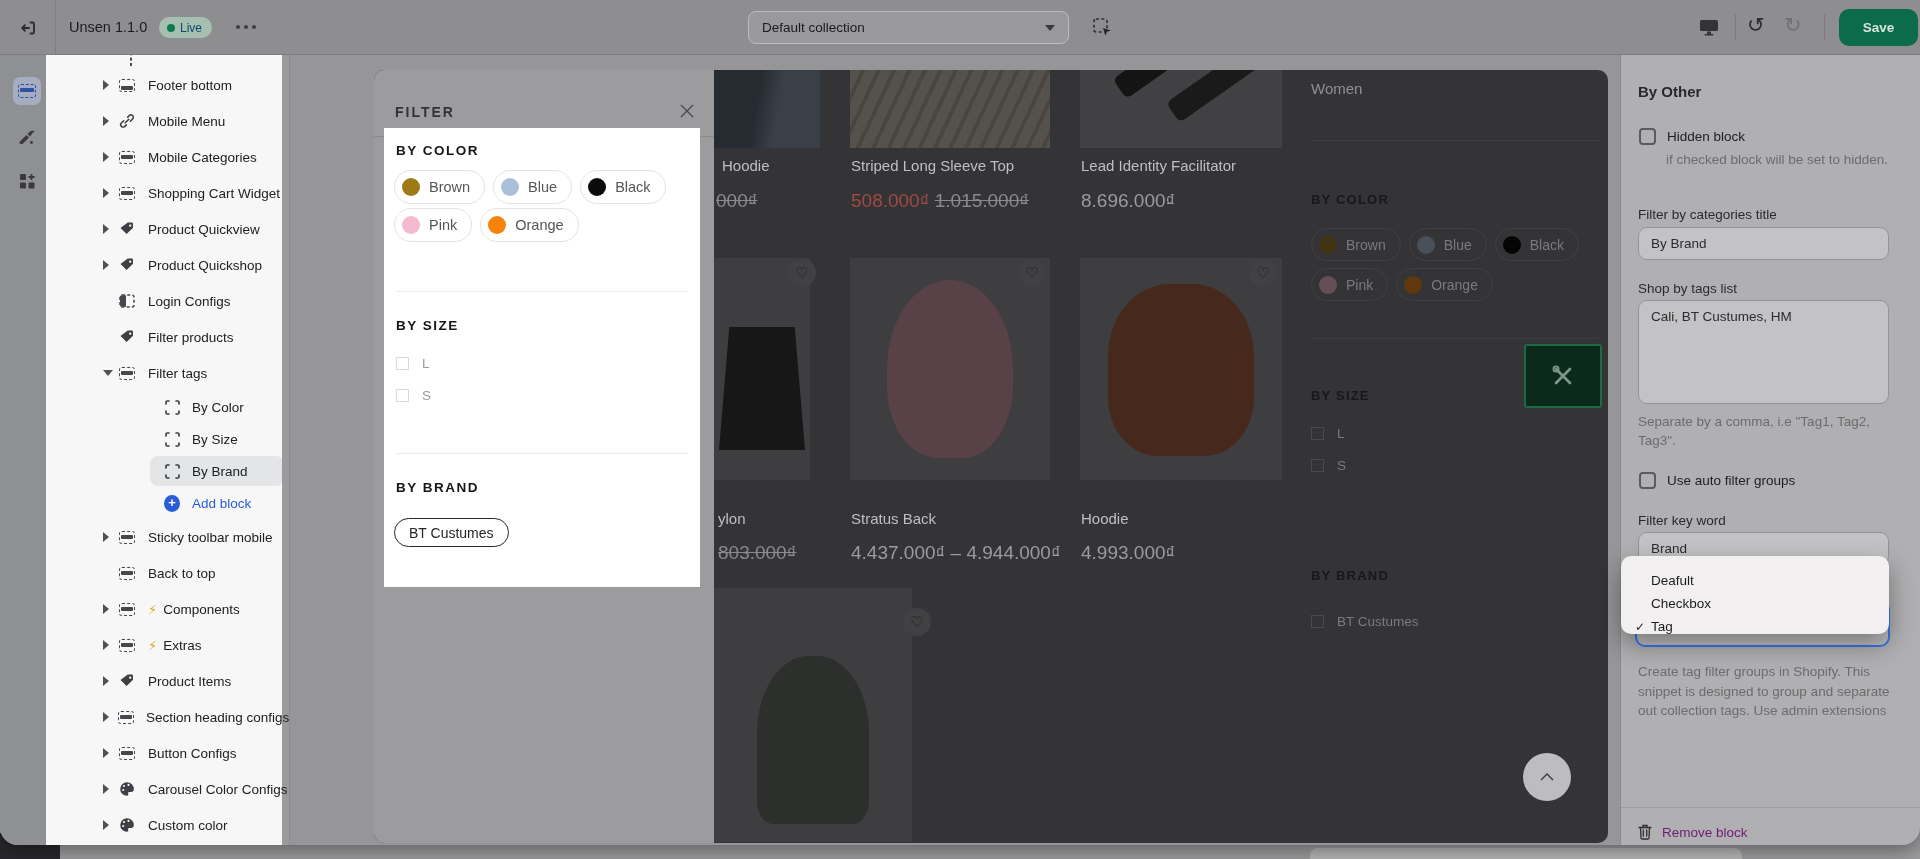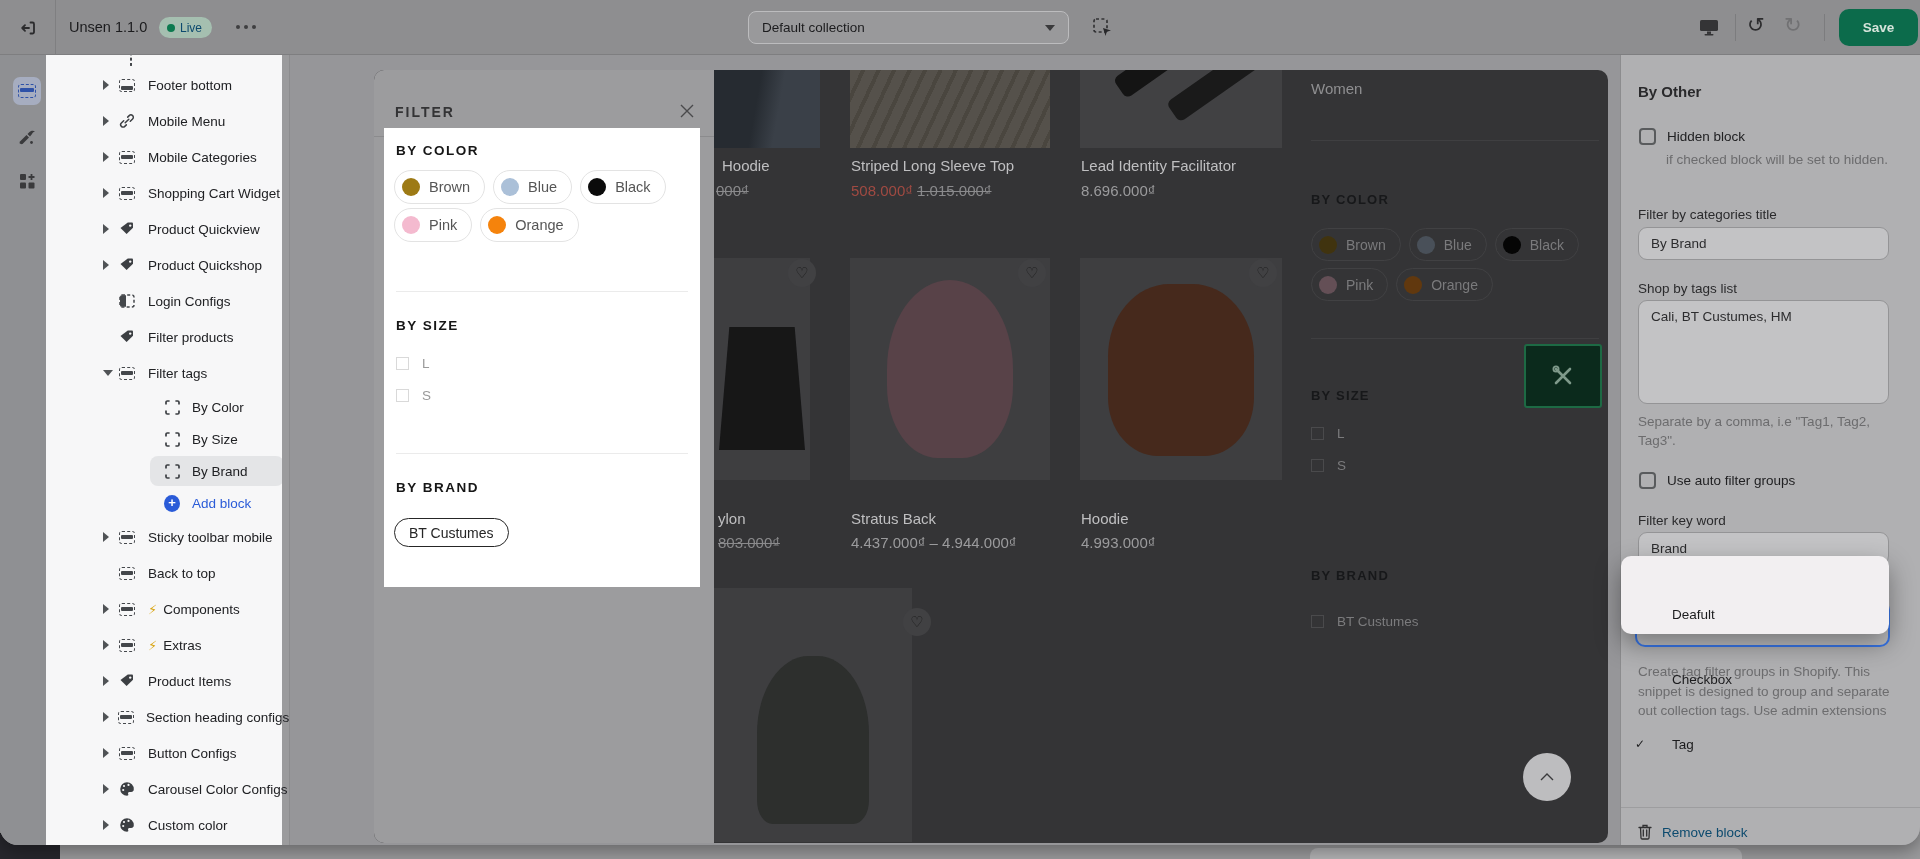--- a/index.html
+++ b/index.html
@@ -80,21 +80,21 @@
   .c-div { position:absolute; left:12px; right:12px; border-top:1px solid #ebebeb; }
   .ck-row { position:absolute; left:12px; display:flex; align-items:center; cursor:pointer; }
   .ck-box { width:13px; height:13px; border:1px solid #d9d9d9; background:#fff; }
   .ck-row .cl { margin-left:13px; font-size:13.5px; color:#9a9a9a; }
   .brand-chip { position:absolute; left:10px; height:29px; border:1.5px solid #262626; border-radius:15px; display:flex; align-items:center; padding:0 14px; font-size:14px; color:#262626; cursor:pointer; }
 
   
   .store { position:absolute; left:340px; top:0; width:894px; height:773px; }
   .img-tile { position:absolute; background:#3e3e40; display:flex; align-items:flex-end; justify-content:center; overflow:hidden; }
   .s-title { position:absolute; font-size:15px; color:#bfbfc1; white-space:nowrap; }
-  .s-price { position:absolute; font-size:15px; color:#9b9b9d; white-space:nowrap; }
+  .s-price { position:absolute; font-size:19px; color:#9b9b9d; white-space:nowrap;margin-top:8px; }
   .s-price .old { text-decoration:line-through; color:#8a8a8c; }
   .s-price .sale { color:#a04a42; }
   .heart { position:absolute; width:28px; height:28px; border-radius:50%; background:#414143; color:#1b1b1b; font-size:15px; display:flex; align-items:center; justify-content:center; cursor:pointer; font-family:"DejaVu Sans",sans-serif; }
 
   .art-jeans { background:linear-gradient(100deg,#262b31 40%,#3a4048 60%); }
   .art-striped { background:repeating-linear-gradient(115deg,#55514b 0 10px,#4a463f 10px 14px); }
   .art-strap { background:#414143; }
   .art-strap::after { content:''; width:150px; height:24px; background:#141414; transform:rotate(-35deg); margin-bottom:90px; border-radius:6px; box-shadow:30px 50px 0 #1a1a1a; }
   .art-tote::after { content:''; width:86px; height:150px; background:#171717; clip-path:polygon(12% 18%, 88% 18%, 100% 100%, 0 100%); margin-bottom:30px; }
   .art-bp-pink::after { content:''; width:126px; height:178px; background:#584248; border-radius:52% 52% 42% 42%; margin-bottom:22px; }
@@ -119,25 +119,25 @@
   .p-title { position:absolute; left:17px; top:28px; font-size:15px; font-weight:600; color:#29292b; }
   .p-check { position:absolute; display:flex; align-items:flex-start; cursor:pointer; }
   .p-ckbox { width:17px; height:17px; border:2px solid #595b5d; border-radius:4px; background:transparent; flex:none; }
   .p-check .cl { margin-left:11px; font-size:13.5px; color:#212123; margin-top:1px; }
   .p-help { position:absolute; font-size:13.5px; line-height:19px; color:#6c6c6e; }
   .p-label { position:absolute; font-size:13.5px; color:#2a2a2c; }
   .p-input { position:absolute; left:17px; width:251px; height:33px; border:1px solid #949496; border-radius:9px; background:#c3c3c5; padding:0 12px; font-size:13.5px; color:#2c2c2e; font-family:inherit; }
   .p-textarea { position:absolute; left:17px; top:245px; width:251px; height:104px; border:1px solid #949496; border-radius:9px; background:#c3c3c5; padding:8px 12px; font-size:13.5px; color:#2c2c2e; font-family:inherit; resize:none; }
   .p-select { position:absolute; left:14px; top:545px; width:255px; height:47px; border:2px solid #3977ea; border-radius:10px; background:#bfbfc1; z-index:1; }
   .p-popover { position:absolute; left:0; top:501px; width:268px; height:78px; background:#f2eff1; border-radius:10px; box-shadow:0 10px 26px rgba(0,0,0,.38); z-index:2; padding-top:9px; }
-  .p-option { position:relative; height:23px; display:flex; align-items:flex-start; padding-left:51px; font-size:13.5px; color:#1c1c1e; cursor:pointer;margin-top:42px; }
+  .p-option { position:relative; height:23px; display:flex; align-items:flex-end; padding-left:30px; font-size:13.5px; color:#1c1c1e; cursor:pointer; }
   .p-option .tick { position:absolute; left:14px; font-size:12px; color:#1c1c1e; font-family:"DejaVu Sans",sans-serif; }
   .p-divider { position:absolute; left:0; top:752px; width:300px; border-top:1px solid #9d9d9f; }
   .p-remove { position:absolute; left:17px; top:769px; display:flex; align-items:center; cursor:pointer; }
-  .p-remove .cl { margin-left:10px; font-size:13.5px; color:#0c4a6e; }
+  .p-remove .cl { margin-left:10px; font-size:13.5px; color:#701a75; }
 
   svg { display:block; }
 </style>
 </head>
 <body>
 
 <div id="stage">
   <div class="bg-wedge"></div>
   <div class="bg-blob"></div>
 

